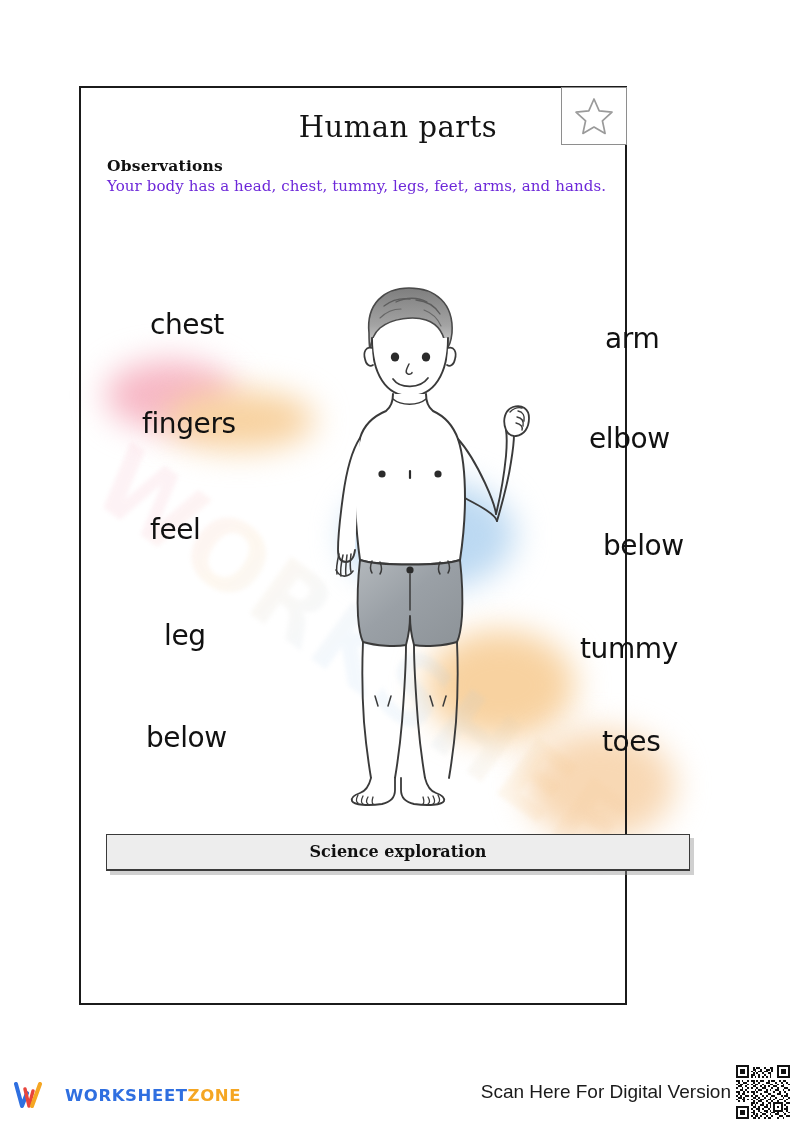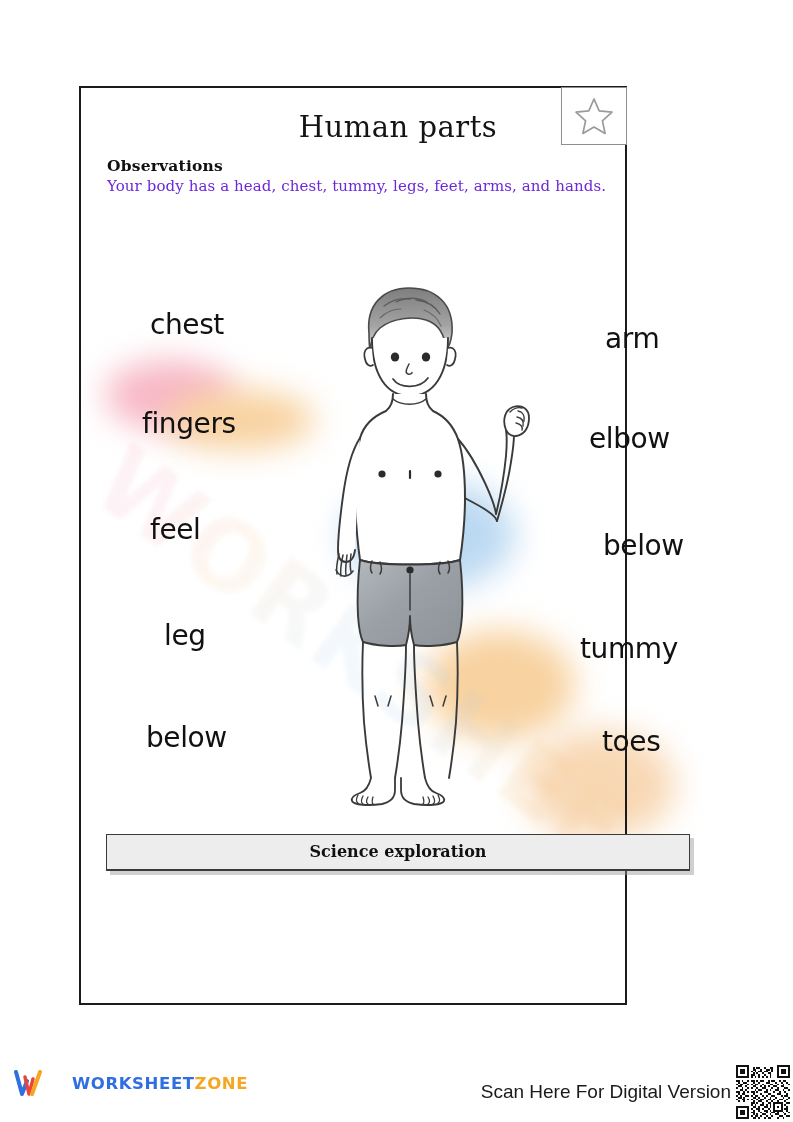--- a/index.html
+++ b/index.html
@@ -181,24 +181,24 @@
     position: absolute;
     left: 0;
     bottom: 0;
     width: 793px;
     height: 66px;
     z-index: 5;
   }
   .brand {
     position: absolute;
     left: 14px;
-    bottom: 26px;
+    bottom: 14px;
     display: flex;
     align-items: center;
-    gap: 24px;
+    gap: 17px;
   }
   .brand-name {
     font-family: "DejaVu Sans", sans-serif;
     font-weight: 700;
     font-size: 16.5px;
     letter-spacing: 0.6px;
   }
   .brand-worksheet { color: #2f6fe0; }
   .brand-zone { color: #f5a623; }
   .scan-text {

